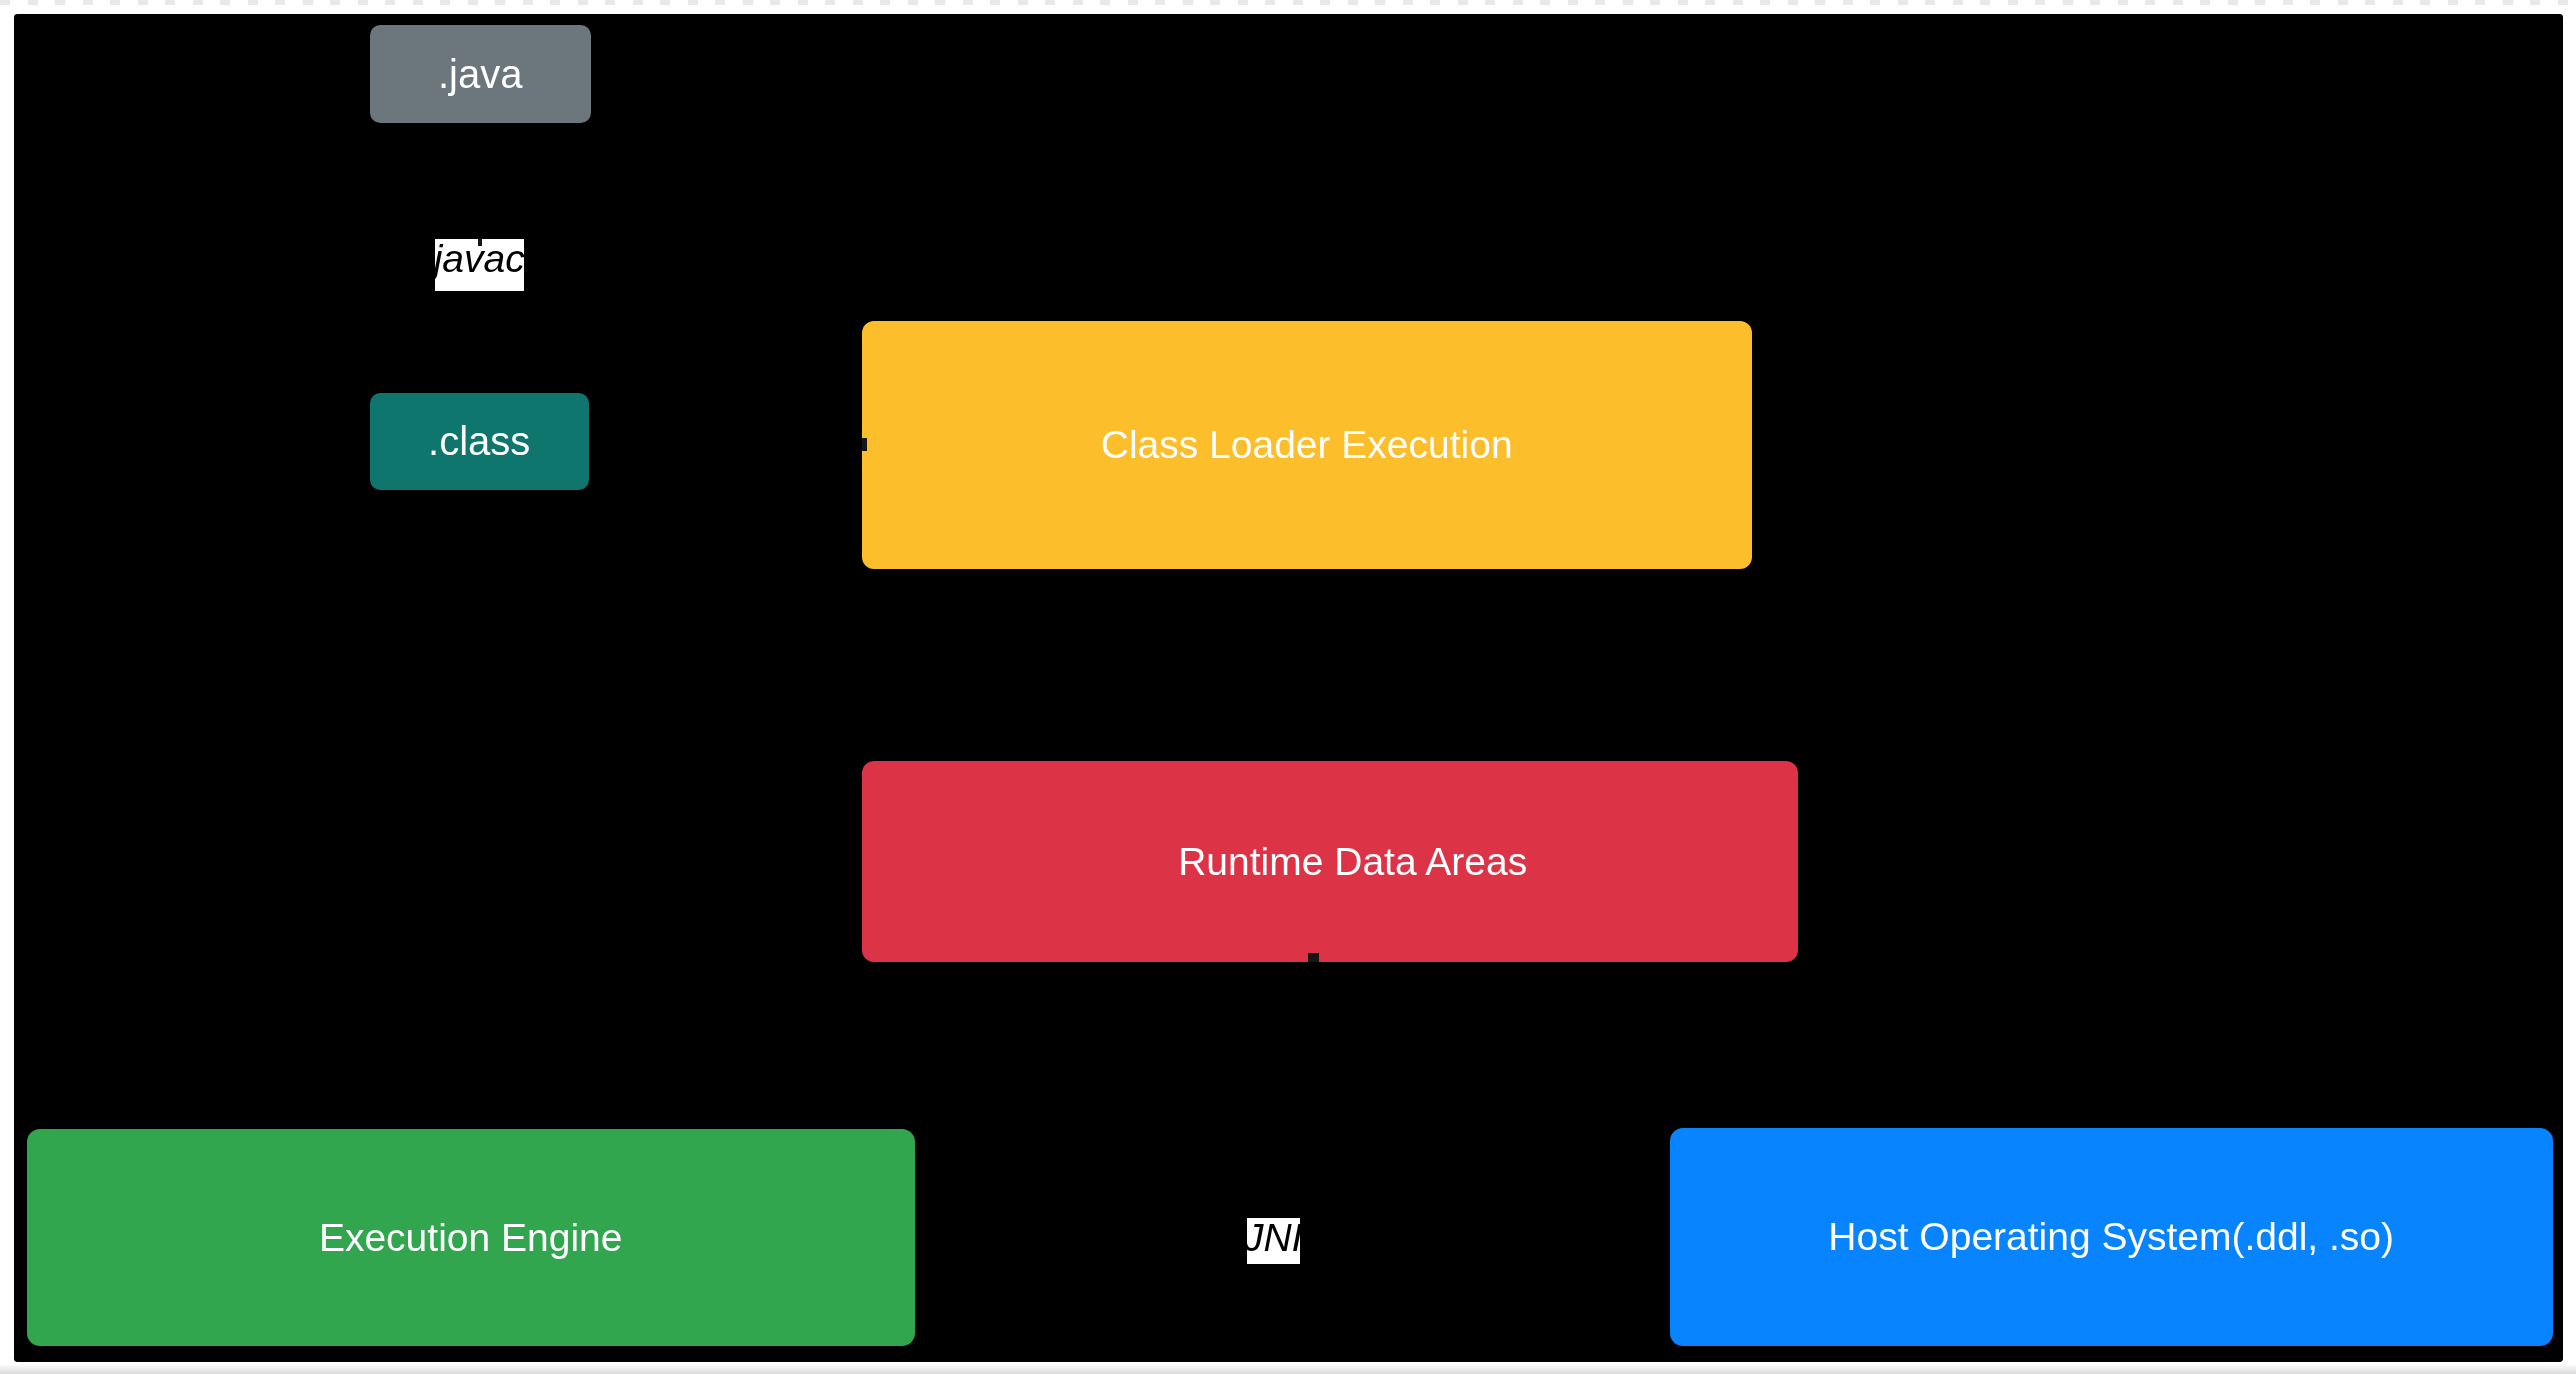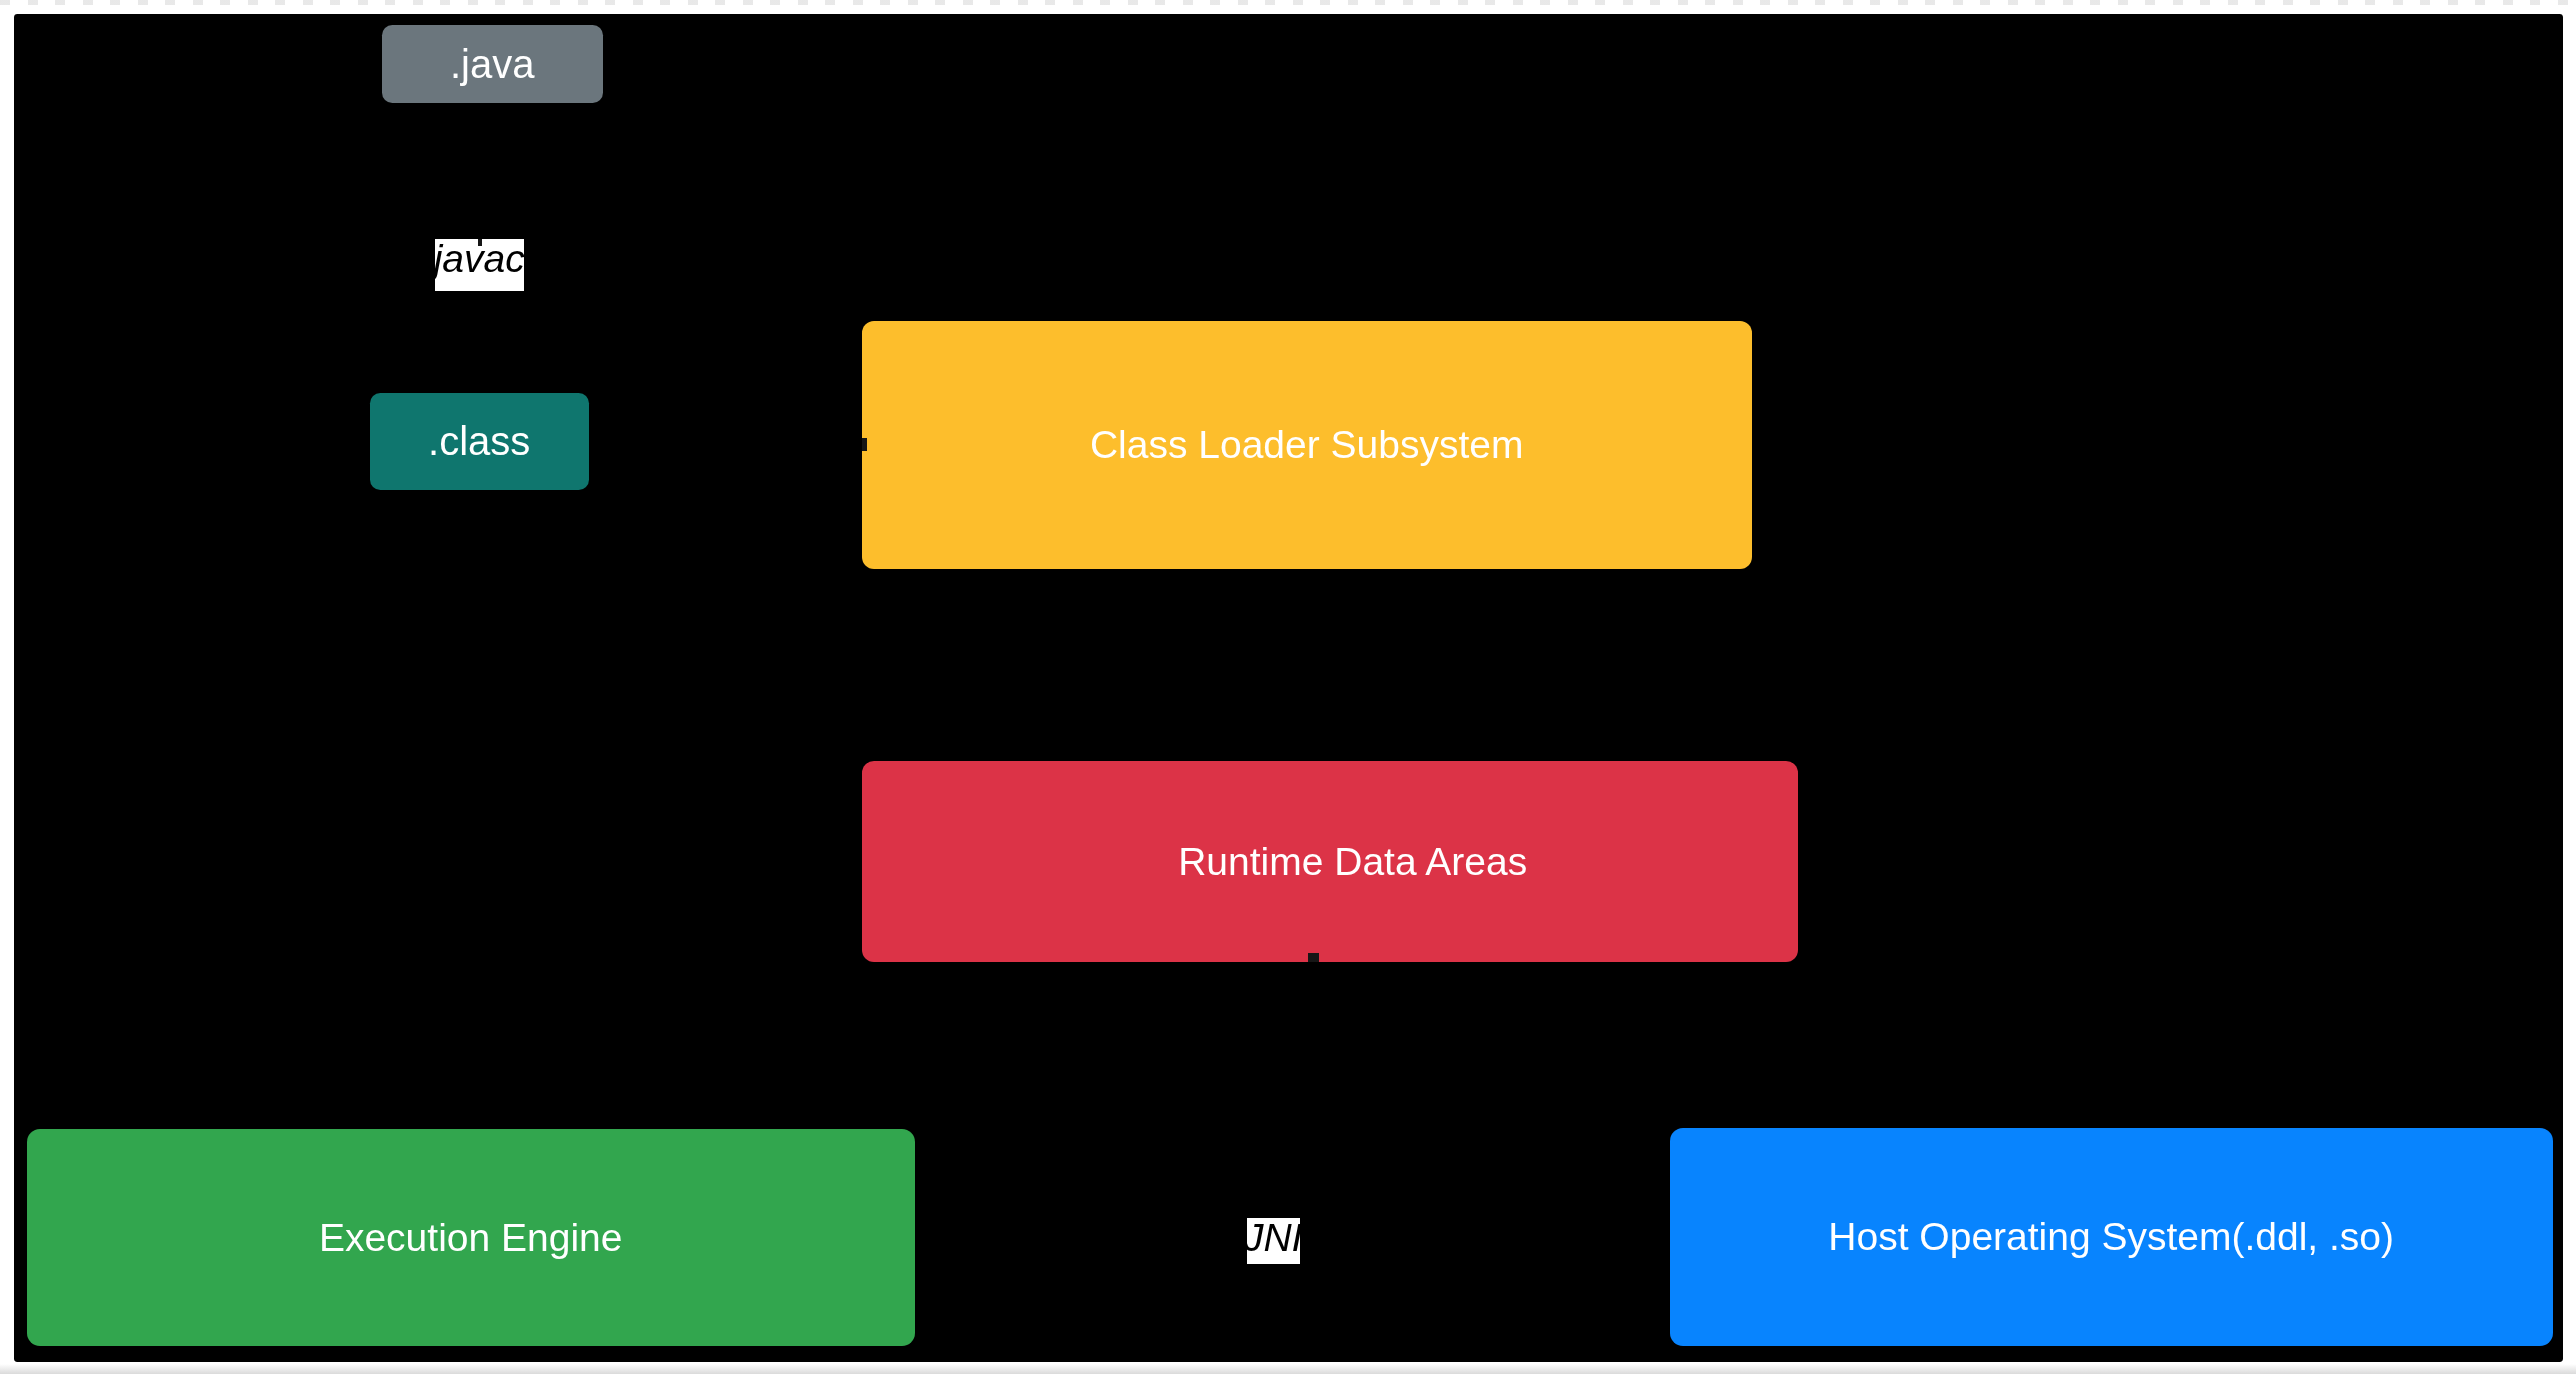--- a/index.html
+++ b/index.html
@@ -35,21 +35,21 @@
   }
   .node.small{border-radius:10.3px;font-size:40px;}
   .node.big{border-radius:12px;font-size:39px;}
 
   .edge-label{
     position:absolute;display:flex;justify-content:center;
     background:#ffffff;color:#000000;font-size:39px;line-height:1;font-style:italic;
   }
 
   
-  #node-java   {left:368px;top:11px;  width:221px;height:78px;background:#6b767d;}
+  #node-java   {left:356px;top:11px;  width:221px;height:98px;background:#6b767d;}
   #lbl-javac   {left:421px;top:225px; width:89px;height:52px;}
   #node-class  {left:356px;top:379px; width:219px;height:97px;background:#6b767d;}
   #node-loader {left:848px;top:307px; width:890px;height:248px;background:#fdbe2c;}
   #node-runtime{left:848px;top:747px; width:890px;height:201px;background:#dc3347;}
   #node-exec   {left:13px; top:1115px;width:888px;height:217px;background:#32a64e;border-radius:13px;}
   #lbl-jni     {left:1233px;top:1204px;width:53px;height:46px;}
   #node-host   {left:1656px;top:1114px;width:883px;height:218px;background:#0884fe;}
 
   
   .tick-v{position:absolute;background:#161616;}
@@ -73,21 +73,21 @@
       <div class="tick-v" id="tick-javac"></div>
       <span>javac</span>
     </div>
 
     <div class="node small" id="node-class" style="background: #0f766e;">
       <span>.class</span>
     </div>
 
     <div class="node big" id="node-loader" style="background: rgb(253, 190, 44);">
       <div class="tick-v" id="tick-loader"></div>
-      <span>Class Loader Subsystem</span>
+      <span>Class Loader Execution</span>
     </div>
 
     <div class="node big" id="node-runtime" style="background: rgb(220, 51, 71); padding-left: 46px;">
       <div class="tick-v" id="tick-runtime"></div>
       <span>Runtime Data Areas</span>
     </div>
 
     <div class="node big" id="node-exec" style="background: rgb(50, 166, 78);">
       <span>Execution Engine</span>
     </div>

